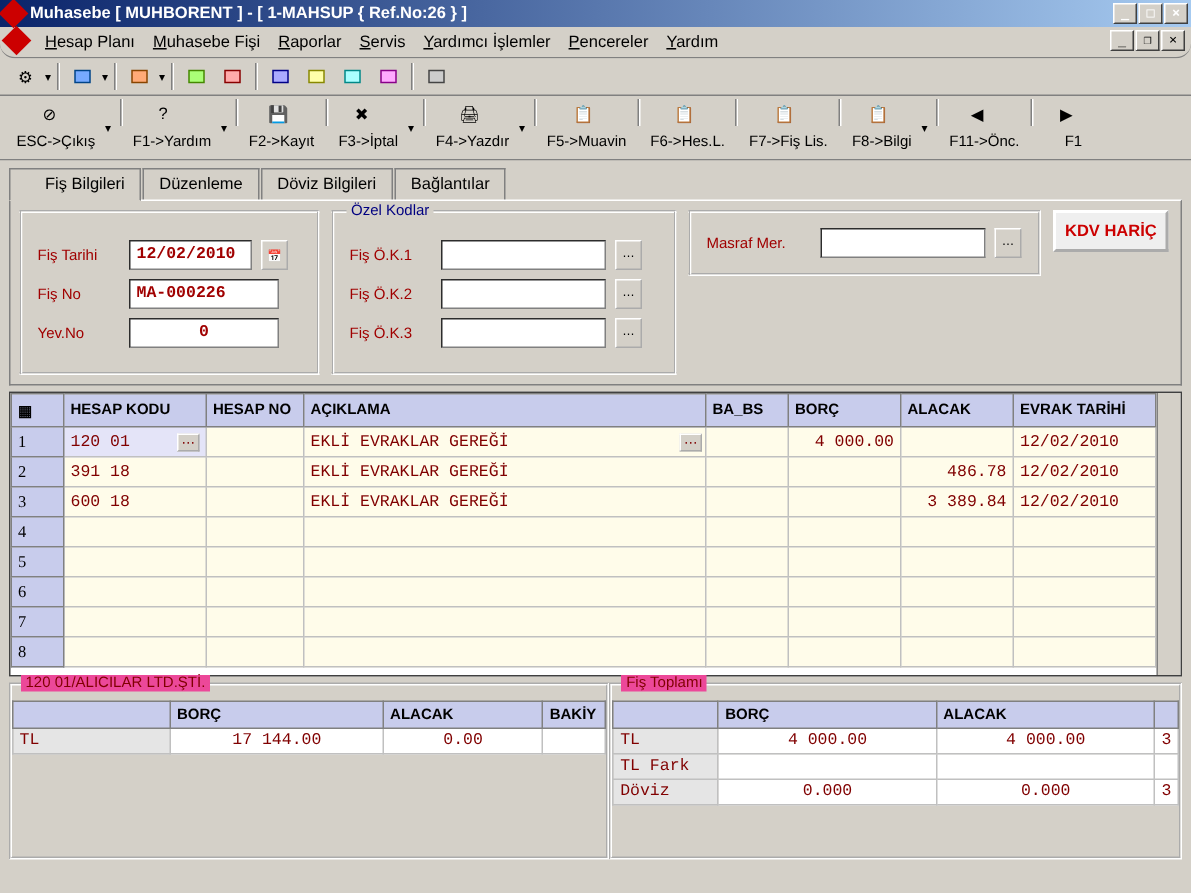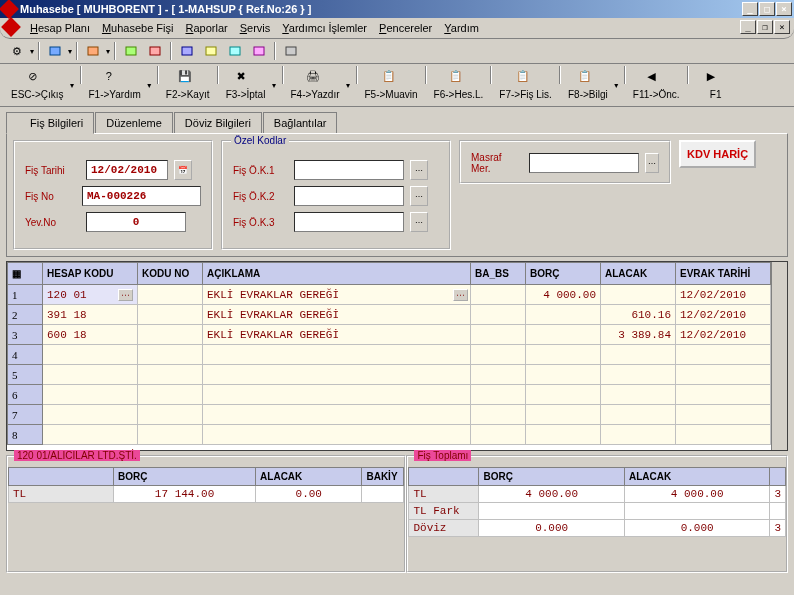--- a/index.html
+++ b/index.html
@@ -210,21 +210,21 @@
 
 <div class="tab-content">
   <div class="panel" style="width:200px">
     <div class="field-row">
       <span class="field-label">Fiş Tarihi</span>
       <input class="field-input" style="width: 82px; text-align: left;" value="12/02/2010">
       <div class="field-btn">📅</div>
     </div>
     <div class="field-row">
       <span class="field-label">Fiş No</span>
-      <input class="field-input" style="width: 119px;" value="MA-000226">
+      <input class="field-input" style="width: 100px;" value="MA-000226">
     </div>
     <div class="field-row">
       <span class="field-label">Yev.No</span>
       <input class="field-input" style="width: 100px; text-align: center;" value="0">
     </div>
   </div>
   <div class="panel" style="width:230px">
     <span class="panel-title">Özel Kodlar</span>
     <div class="field-row">
       <span class="field-label">Fiş Ö.K.1</span>
@@ -235,21 +235,21 @@
       <span class="field-label">Fiş Ö.K.2</span>
       <input class="field-input" style="width: 110px;" value="">
       <div class="field-btn">⋯</div>
     </div>
     <div class="field-row">
       <span class="field-label">Fiş Ö.K.3</span>
       <input class="field-input" style="width: 110px;" value="">
       <div class="field-btn">⋯</div>
     </div>
   </div>
-  <div class="panel" style="width:212px;height:44px;padding:10px">
+  <div class="panel" style="width:235px;height:44px;padding:10px">
     <div class="field-row">
       <span class="field-label" style="width:70px">Masraf Mer.</span>
       <input class="field-input" style="width: 110px;" value="">
       <div class="field-btn">⋯</div>
     </div>
   </div>
   <button class="kdv-btn">KDV HARİÇ</button>
 </div>
 
 <div class="grid-wrap">
@@ -263,21 +263,21 @@
             <col>
             <col style="width:55px">
             <col style="width:75px">
             <col style="width:75px">
             <col style="width:95px">
           </colgroup>
         <thead>
             <tr id="grid-head">
               <th>▦</th>
               <th>HESAP KODU</th>
-              <th>KODU NO</th>
+              <th>HESAP NO</th>
               <th>AÇIKLAMA</th>
               <th>BA_BS</th>
               <th>BORÇ</th>
               <th>ALACAK</th>
               <th>EVRAK TARİHİ</th>
             </tr>
           </thead>
         <tbody id="grid-body">
             <tr>
               <td class="rownum">1</td>
@@ -289,21 +289,21 @@
               <td class="num"></td>
               <td>12/02/2010</td>
             </tr>
             <tr>
               <td class="rownum">2</td>
               <td>391 18</td>
               <td></td>
               <td>EKLİ EVRAKLAR GEREĞİ</td>
               <td></td>
               <td class="num"></td>
-              <td class="num">610.16</td>
+              <td class="num">486.78</td>
               <td>12/02/2010</td>
             </tr>
             <tr>
               <td class="rownum">3</td>
               <td>600 18</td>
               <td></td>
               <td>EKLİ EVRAKLAR GEREĞİ</td>
               <td></td>
               <td class="num"></td>
               <td class="num">3 389.84</td>

